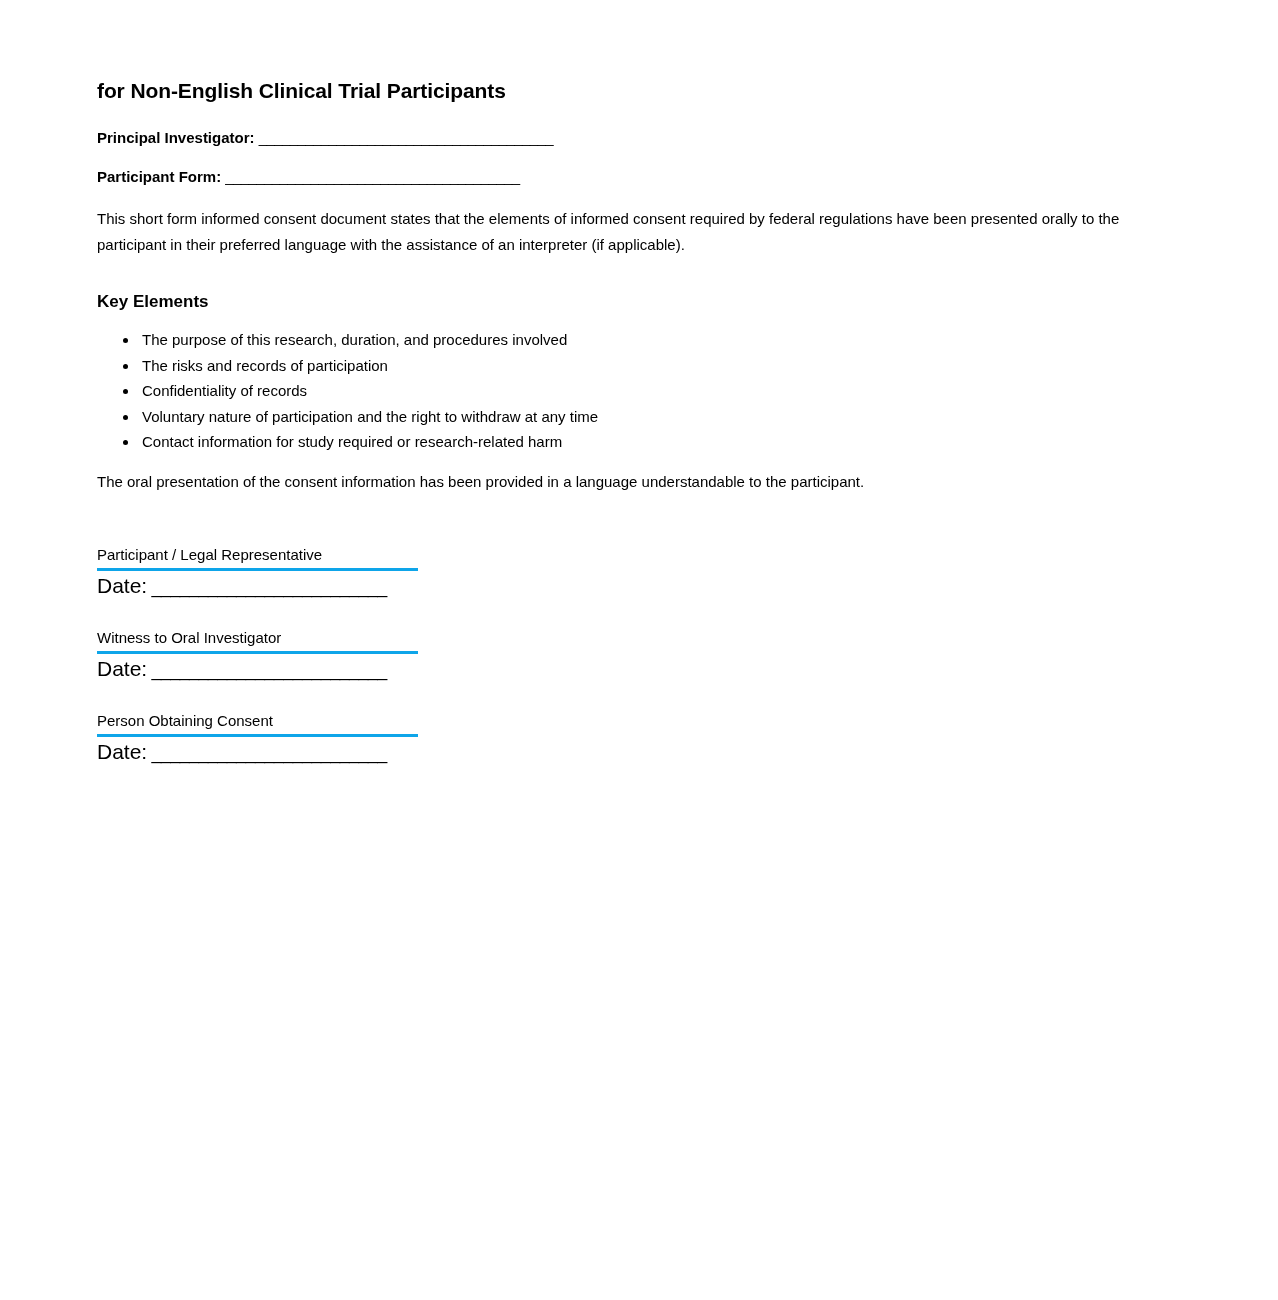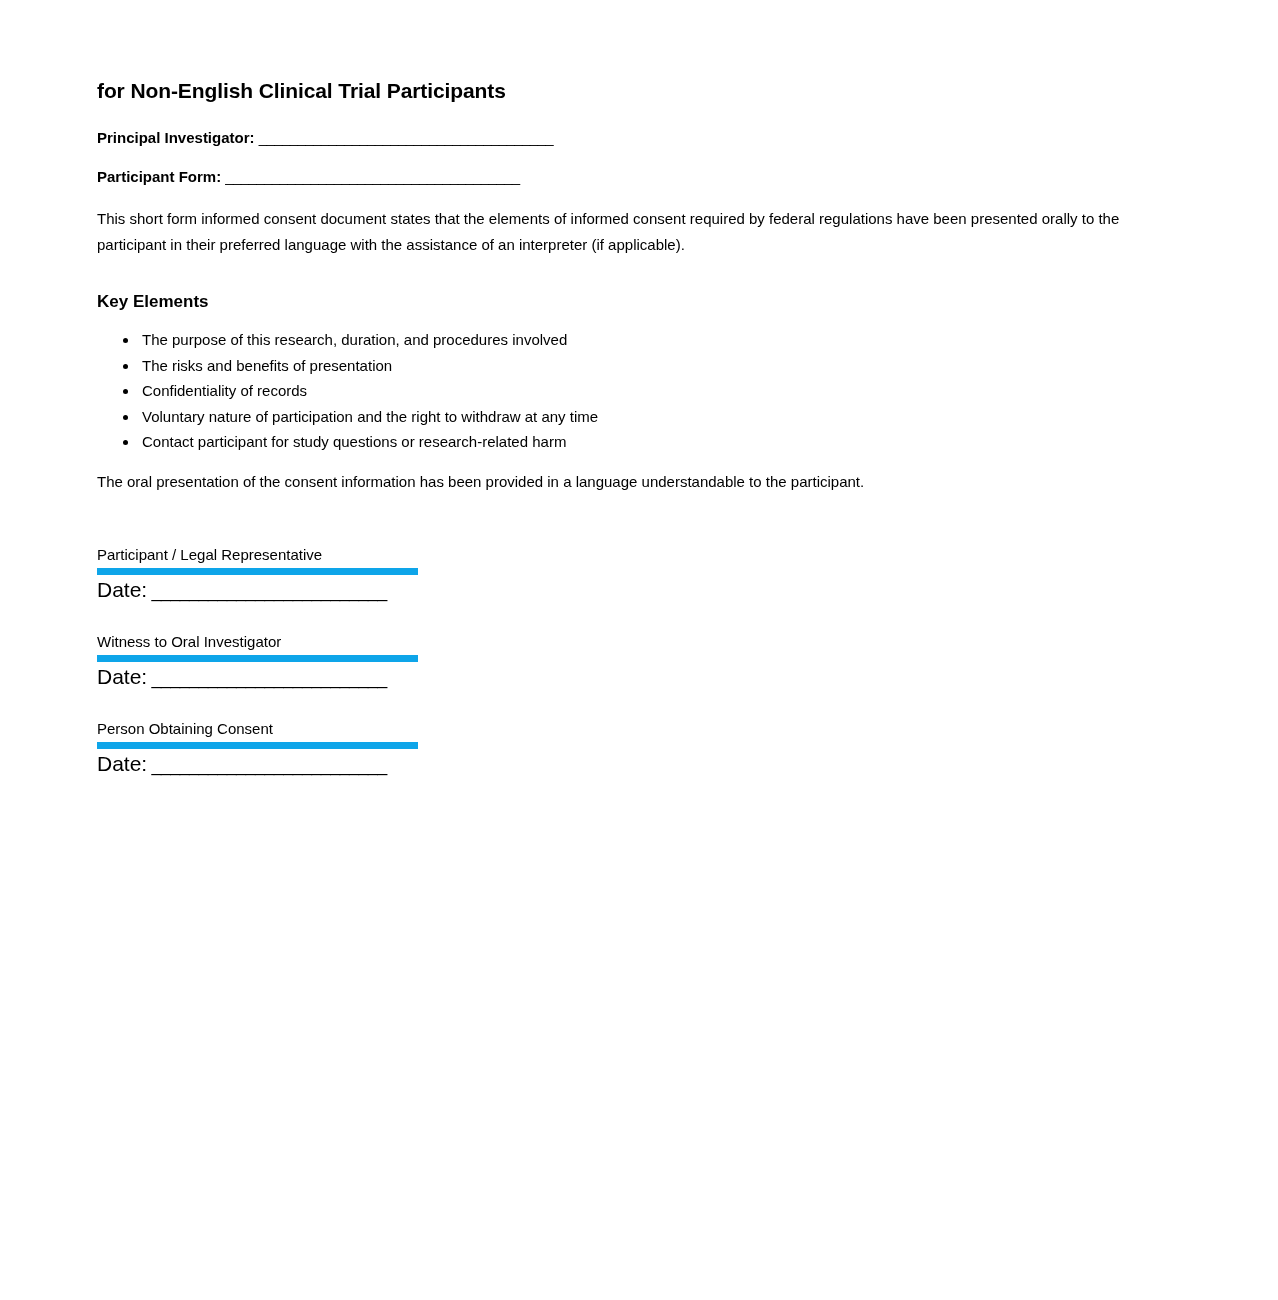--- a/index.html
+++ b/index.html
@@ -100,21 +100,21 @@
   .sig-block {
     margin-bottom: 27px;
   }
   .sig-block:last-child {
     margin-bottom: 0;
   }
   .sig-label {
     font-size: 15px;
     line-height: 21px;
     width: 321px;
-    border-bottom: 7px solid #0ea5e9;
+    border-bottom: 3px solid #0ea5e9;
     padding-bottom: 3px;
     box-sizing: content-box;
   }
   .sig-date {
     font-size: 15px;
     line-height: 25px;
     margin-top: 2px;
     white-space: nowrap;
   }
   .sig-date .date-label {
@@ -149,24 +149,24 @@
     </div>
 
   </div>
 
   <p class="body-para">This short form informed consent document states that the elements of informed consent required by federal regulations have been presented orally to the participant in their preferred language with the assistance of an interpreter (if applicable).</p>
 
   <h2 class="section-heading">Key Elements</h2>
 
   <ul class="key-list">
     <li>The purpose of this research, duration, and procedures involved</li>
-    <li>The risks and benefits of presentation</li>
+    <li>The risks and records of participation</li>
     <li>Confidentiality of records</li>
     <li>Voluntary nature of participation and the right to withdraw at any time</li>
-    <li>Contact participant for study questions or research-related harm</li>
+    <li>Contact information for study required or research-related harm</li>
   </ul>
 
   <p class="closing-para">The oral presentation of the consent information has been provided in a language understandable to the participant.</p>
 
   <div class="sig-blocks">
 
     <div class="sig-block">
       <div class="sig-label">Participant / Legal Representative</div>
       <div class="sig-date">
         <span class="date-label">Date:</span>

